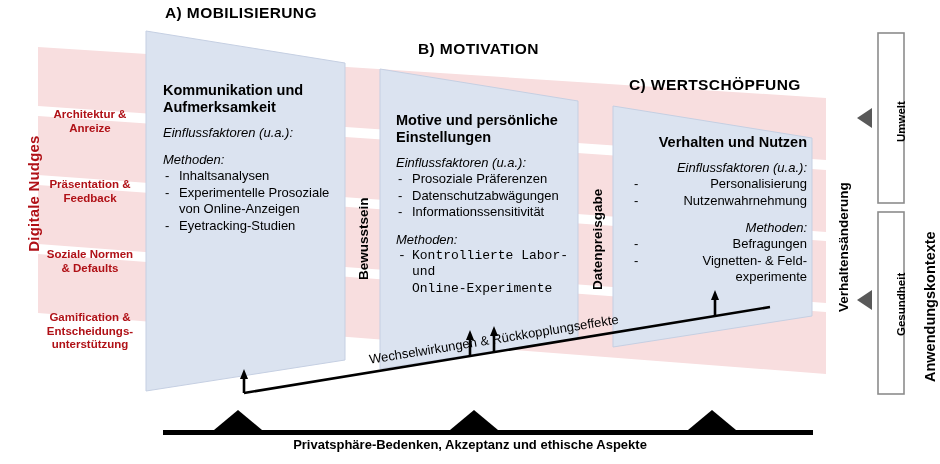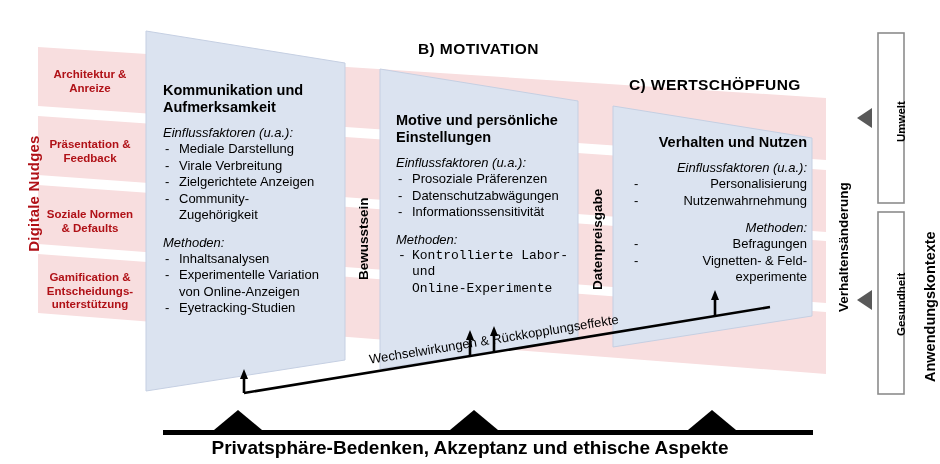--- a/index.html
+++ b/index.html
@@ -18,21 +18,21 @@
   .nudges-label{
     left:-47px; top:185px; width:160px;
     transform:rotate(-90deg);
     text-align:center;
     color:#b01117; font-weight:bold; font-size:15px;
     letter-spacing:0.2px;
   }
   
   .pinkcap{
     position:absolute; width:108px; text-align:center;
-    color:#b01117; font-weight:bold; font-size:11.5px; line-height:13.5px;
+    color:#b01117; font-weight:bold; font-size:11.5px; line-height:13.5px;margin-top:40px;
   }
 
   
   .stage-title{
     position:absolute; font-weight:bold; font-size:15.5px; color:#000;
     letter-spacing:0.4px; white-space:nowrap;
   }
 
   
   .panel-body{position:absolute; color:#000;}
@@ -56,21 +56,21 @@
   .rlabel{
     position:absolute; font-weight:bold; color:#000; white-space:nowrap;
     transform-origin:0 0; transform:rotate(-90deg);
   }
   .rlabel.big{font-size:14.5px;}
   .rlabel.box{font-size:11.5px;}
 
   
   .bottom-cap{
     position:absolute; left:0; top:437px; width:940px; text-align:center;
-    font-weight:bold; font-size:19px; color:#000;
+    font-weight:bold; font-size:13px; color:#000;
   }
   
   .arc-cap{
     position:absolute; left:368px; top:352px;
     font-size:13px; color:#000; white-space:nowrap;
     transform-origin:0 0; transform:rotate(-9.2deg);
   }
 </style>
 </head>
 <body>
@@ -140,39 +140,33 @@
   <div class="pinkcap" style="left:36px;top:208px;">
     <div>Soziale Normen</div>
     <div>&amp; Defaults</div>
   </div>
   <div class="pinkcap" style="left:36px;top:271px;">
     <div>Gamification &amp;</div>
     <div>Entscheidungs-</div>
     <div>unterstützung</div>
   </div>
 
+  <div class="stage-title" style="left:165px;top:4px;">A) MOBILISIERUNG</div>
   <div class="stage-title" style="left:418px;top:40px;">B) MOTIVATION</div>
   <div class="stage-title" style="left:629px;top:76px;text-align:center;">C) WERTSCHÖPFUNG</div>
 
   <div class="panel-body" style="left:163px;top:82px;width:176px;">
     <p class="panel-head" style="white-space: pre-line;">Kommunikation und
 Aufmerksamkeit</p>
     <p class="sub">Einflussfaktoren (u.a.):</p>
-    <ul class="dashlist">
-      <li style="white-space: pre-line;">Mediale Darstellung</li>
-      <li style="white-space: pre-line;">Virale Verbreitung</li>
-      <li style="white-space: pre-line;">Zielgerichtete Anzeigen</li>
-      <li style="white-space: pre-line;">Community-
-Zugehörigkeit</li>
-    </ul>
     <div class="gap"></div>
     <p class="sub">Methoden:</p>
     <ul class="dashlist">
       <li style="white-space: pre-line;">Inhaltsanalysen</li>
-      <li style="white-space: pre-line;">Experimentelle Variation
+      <li style="white-space: pre-line;">Experimentelle Prosoziale
 von Online-Anzeigen</li>
       <li style="white-space: pre-line;">Eyetracking-Studien</li>
     </ul>
   </div>
 
   <div class="panel-body" style="left:396px;top:112px;width:180px;">
     <p class="panel-head" style="white-space: pre-line;">Motive und persönliche
 Einstellungen</p>
     <p class="sub">Einflussfaktoren (u.a.):</p>
     <ul class="dashlist">

